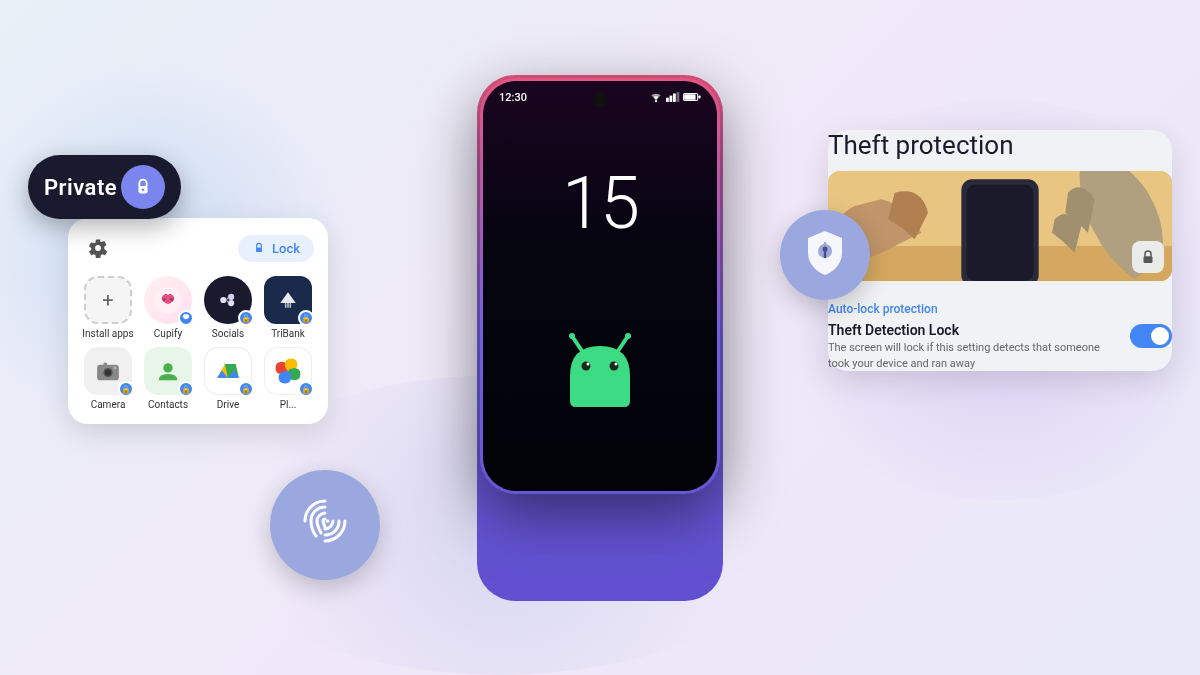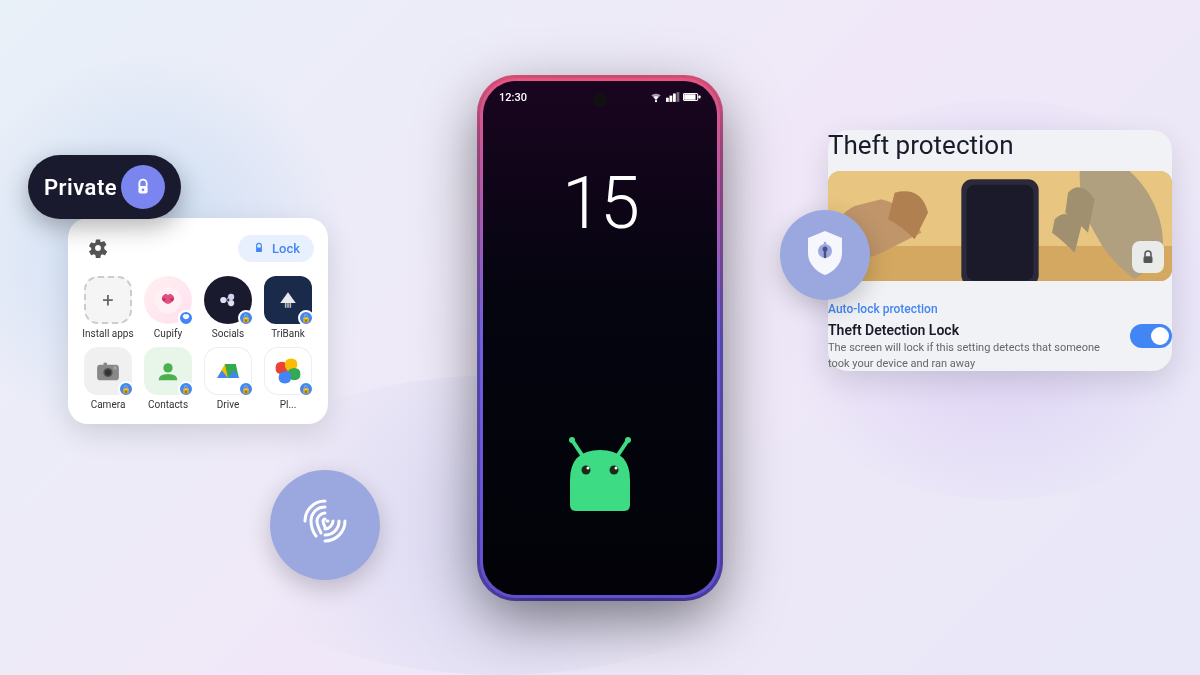--- a/index.html
+++ b/index.html
@@ -46,21 +46,21 @@
       position: absolute;
       left: 50%;
       top: 50%;
       transform: translate(-50%, -50%);
       width: 240px;
       height: 520px;
       z-index: 10;
     }
     .phone-body {
       width: 240px;
-      height: 520px;
+      height: 416px;
       background: linear-gradient(180deg, #2a0a2a 0%, #0a0a1a 40%, #050510 100%);
       border-radius: 36px;
       border: 3px solid transparent;
       background-clip: padding-box;
       position: relative;
       overflow: hidden;
       box-shadow: 0 20px 60px rgba(0,0,0,0.5), inset 0 0 0 3px rgba(255,255,255,0.1);
     }
     .phone-border {
       position: absolute;

